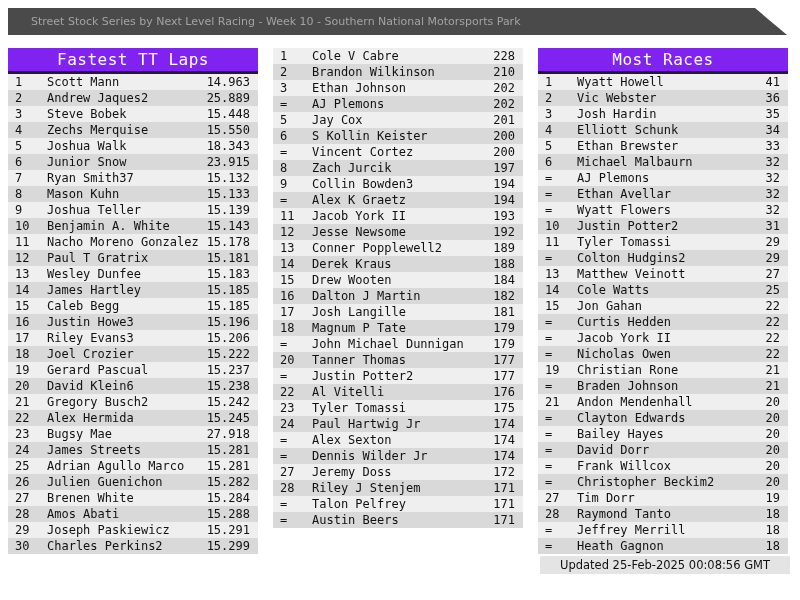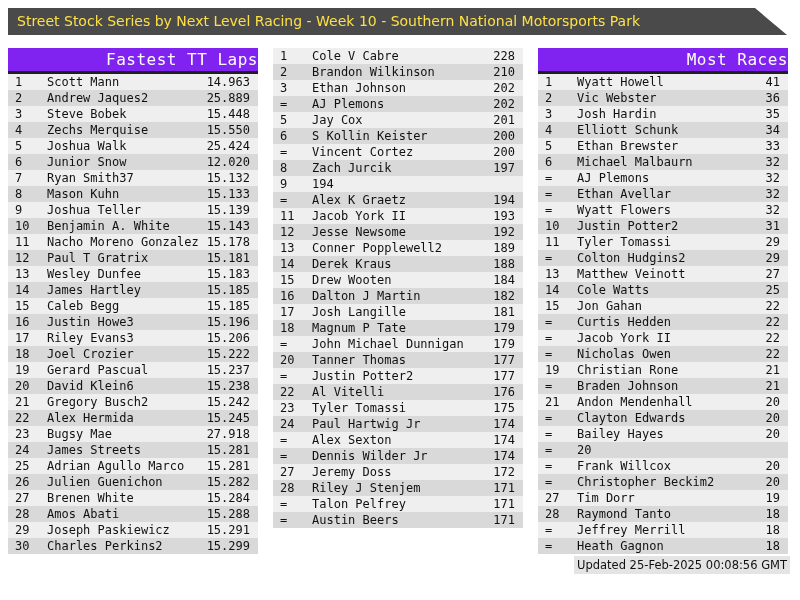--- a/index.html
+++ b/index.html
@@ -12,44 +12,44 @@
     font-family: "DejaVu Sans Mono", monospace;
   }
   .title-bar {
     position: absolute;
     left: 8px;
     top: 8px;
     width: 779px;
     height: 27px;
     background: #4a4a4a;
     clip-path: polygon(0 0, calc(100% - 32px) 0, 100% 100%, 0 100%);
-    color: #fde047;
+    color: #a3a3a3;
     font-family: "DejaVu Sans", "Liberation Sans", sans-serif;
-    font-size: 14px;
+    font-size: 11px;
     line-height: 27px;
-    padding-left: 9px;
+    padding-left: 23px;
     box-sizing: border-box;
     white-space: nowrap;
   }
   .columns {
     position: absolute;
     left: 8px;
     top: 48px;
     display: flex;
     gap: 15px;
   }
   .board {
     width: 250px;
   }
   .board-header {
     height: 23px;
     background: #8023f0;
     border-bottom: 3px solid #1f1f1f;
     color: #ffffff;
-    text-align: right;
+    text-align: center;
     font-size: 16px;
     line-height: 23px;
     letter-spacing: 0.5px;
   }
   .board-body .row {
     height: 16px;
     display: flex;
     align-items: center;
     font-size: 12px;
     line-height: 16px;
@@ -74,21 +74,21 @@
     padding-right: 8px;
   }
   .footer-updated {
     position: absolute;
     right: 10px;
     top: 556px;
     background: #e4e4e4;
     color: #111111;
     font-family: "DejaVu Sans", "Liberation Sans", sans-serif;
     font-size: 11.5px;
-    padding: 2px 3px;
+    padding: 2px 20px;
     white-space: nowrap;
   }
 </style>
 </head>
 <body>
 
 <div class="title-bar">
   <span>Street Stock Series by Next Level Racing - Week 10 - Southern National Motorsports Park</span>
 </div>
 
@@ -113,26 +113,26 @@
           <span class="value-cell">15.448</span>
         </div>
         <div class="row">
           <span class="rank-cell">4</span>
           <span class="name-cell">Zechs Merquise</span>
           <span class="value-cell">15.550</span>
         </div>
         <div class="row">
           <span class="rank-cell">5</span>
           <span class="name-cell">Joshua Walk</span>
-          <span class="value-cell">25.424</span>
+          <span class="value-cell">18.343</span>
         </div>
         <div class="row">
           <span class="rank-cell">6</span>
           <span class="name-cell">Junior Snow</span>
-          <span class="value-cell">12.020</span>
+          <span class="value-cell">23.915</span>
         </div>
         <div class="row">
           <span class="rank-cell">7</span>
           <span class="name-cell">Ryan Smith37</span>
           <span class="value-cell">15.132</span>
         </div>
         <div class="row">
           <span class="rank-cell">8</span>
           <span class="name-cell">Mason Kuhn</span>
           <span class="value-cell">15.133</span>
@@ -287,20 +287,21 @@
           <span class="name-cell">Vincent Cortez</span>
           <span class="value-cell">200</span>
         </div>
         <div class="row">
           <span class="rank-cell">8</span>
           <span class="name-cell">Zach Jurcik</span>
           <span class="value-cell">197</span>
         </div>
         <div class="row">
           <span class="rank-cell">9</span>
+          <span class="name-cell">Collin Bowden3</span>
           <span class="value-cell">194</span>
         </div>
         <div class="row">
           <span class="rank-cell">=</span>
           <span class="name-cell">Alex K Graetz</span>
           <span class="value-cell">194</span>
         </div>
         <div class="row">
           <span class="rank-cell">11</span>
           <span class="name-cell">Jacob York II</span>
@@ -517,20 +518,21 @@
           <span class="name-cell">Clayton Edwards</span>
           <span class="value-cell">20</span>
         </div>
         <div class="row">
           <span class="rank-cell">=</span>
           <span class="name-cell">Bailey Hayes</span>
           <span class="value-cell">20</span>
         </div>
         <div class="row">
           <span class="rank-cell">=</span>
+          <span class="name-cell">David Dorr</span>
           <span class="value-cell">20</span>
         </div>
         <div class="row">
           <span class="rank-cell">=</span>
           <span class="name-cell">Frank Willcox</span>
           <span class="value-cell">20</span>
         </div>
         <div class="row">
           <span class="rank-cell">=</span>
           <span class="name-cell">Christopher Beckim2</span>

